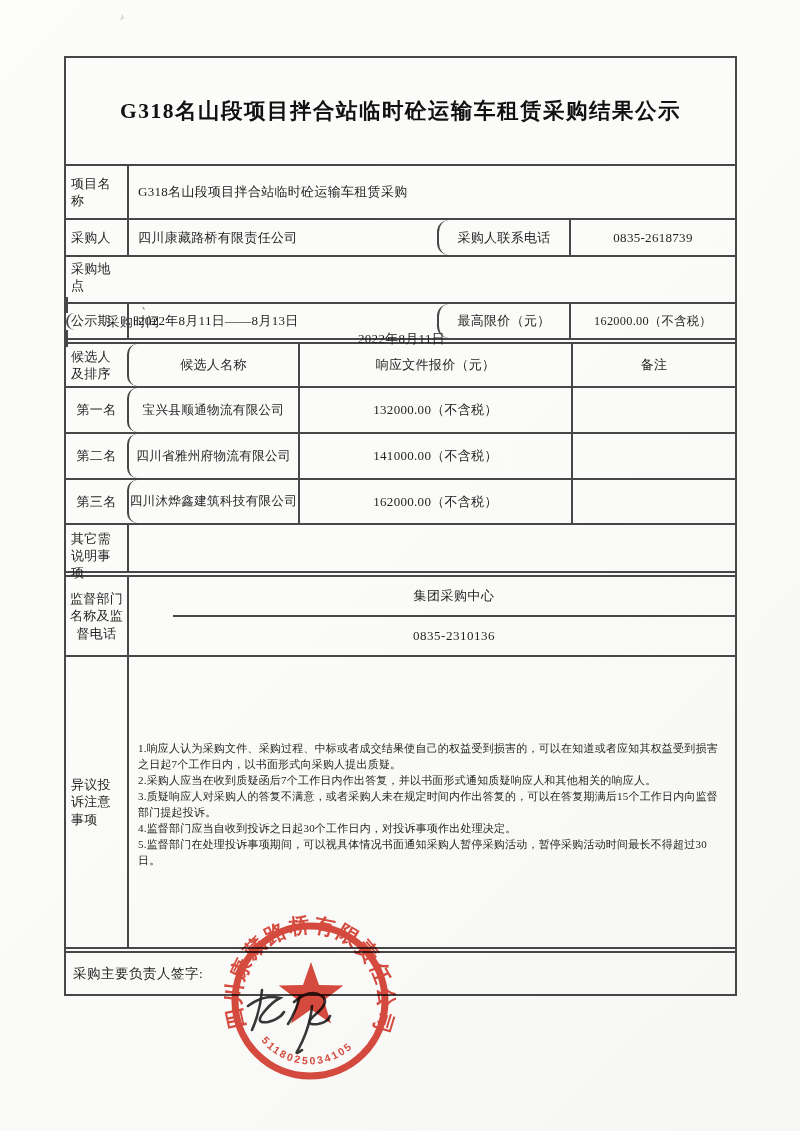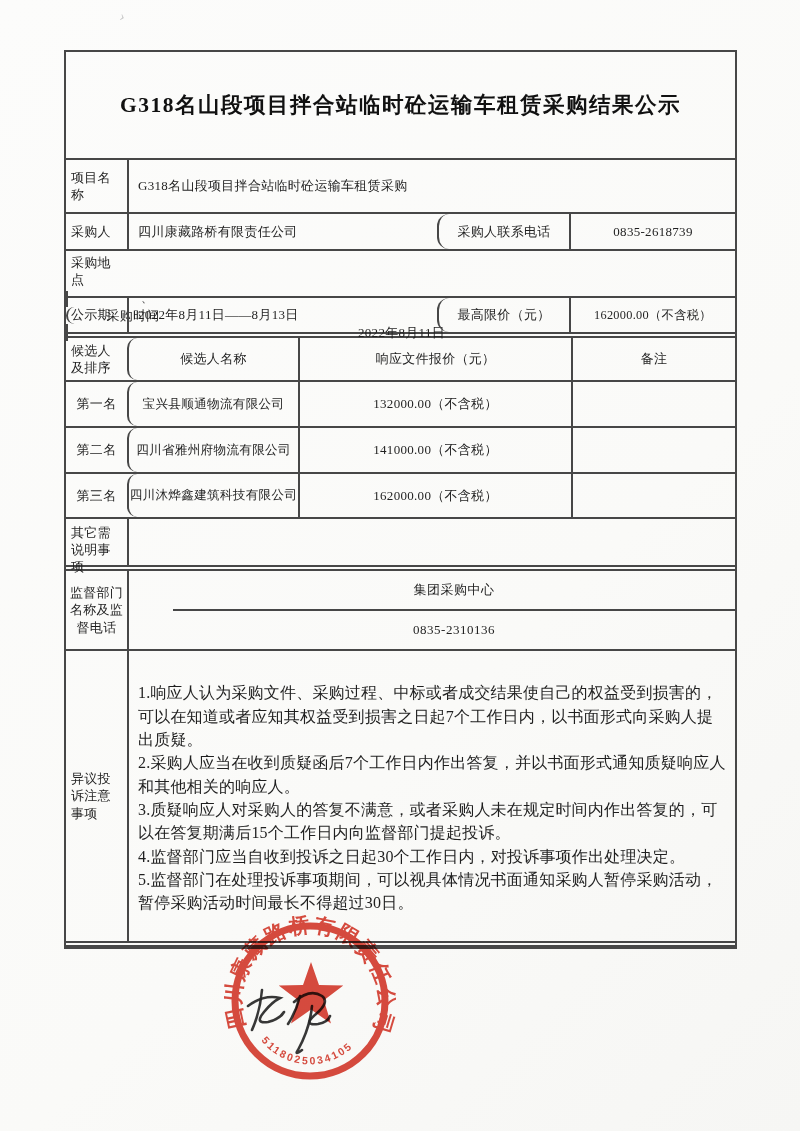--- a/index.html
+++ b/index.html
@@ -14,21 +14,21 @@
     color:var(--ink);
     overflow:hidden;
     position:relative;
   }
   .page{position:absolute;inset:0;}
   .scan-mark{
     position:absolute;left:120px;top:8px;color:#c9c9c9;
     font-size:15px;transform:rotate(18deg);
   }
   .doc-table{
-    position:absolute;left:64px;top:50px;width:673px;
+    position:absolute;left:64px;top:56px;width:673px;
     border:2px solid var(--line);
     box-sizing:border-box;
     background:transparent;
   }
   .row{display:flex;border-top:2px solid var(--line);box-sizing:border-box;}
   .row.first{border-top:none;}
   .row.nbt{border-top:none;}
   .joint{height:2px;border-top:2px solid var(--line);border-bottom:2px solid var(--line);box-sizing:content-box;}
   .cell{
     box-sizing:border-box;display:flex;align-items:center;
@@ -60,21 +60,21 @@
   .r-other{height:48px;justify-content:space-between;}
   .r-sup{height:78px;}
   .sup-right{flex:1;min-width:0;display:flex;flex-direction:column;}
   .sup-cell{flex:1;display:flex;align-items:center;justify-content:center;font-size:13px;letter-spacing:.5px;box-sizing:border-box;margin-left:44px;}
   .sup-cell.bt{border-top:2px solid var(--line);}
   .r-objection{height:292px;}
   .obj-content{
     display:flex;flex-direction:column;justify-content:center;
     padding:8px 8px 4px 9px;
   }
-  .obj-item{font-size:16px;line-height:1.46;letter-spacing:.2px;}
+  .obj-item{font-size:11px;line-height:1.46;letter-spacing:.2px;}
   .r-sign{height:41px;}
   .sign-label{padding-left:7px;font-size:13.5px;letter-spacing:.5px;}
   .stray{margin-left:64px;color:#3a3a3a;font-size:12px;}
   .pen-sig{position:absolute;left:238px;top:972px;width:110px;height:88px;z-index:3;}
   .pen-sig path{fill:none;stroke:#262626;stroke-width:2.6;stroke-linecap:round;opacity:.92;}
   .seal{position:absolute;left:224px;top:915px;width:172px;height:172px;z-index:4;mix-blend-mode:multiply;opacity:.9;}
   .seal-company-text{font-size:21px;font-weight:bold;letter-spacing:2px;font-family:"Liberation Serif",serif;}
   .seal-number-text{font-size:10.5px;font-weight:bold;letter-spacing:2.2px;font-family:"Liberation Sans",sans-serif;}
 </style>
 </head>
@@ -169,20 +169,23 @@
         <div class="obj-item">1.响应人认为采购文件、采购过程、中标或者成交结果使自己的权益受到损害的，可以在知道或者应知其权益受到损害之日起7个工作日内，以书面形式向采购人提出质疑。</div>
         <div class="obj-item">2.采购人应当在收到质疑函后7个工作日内作出答复，并以书面形式通知质疑响应人和其他相关的响应人。</div>
         <div class="obj-item">3.质疑响应人对采购人的答复不满意，或者采购人未在规定时间内作出答复的，可以在答复期满后15个工作日内向监督部门提起投诉。</div>
         <div class="obj-item">4.监督部门应当自收到投诉之日起30个工作日内，对投诉事项作出处理决定。</div>
         <div class="obj-item">5.监督部门在处理投诉事项期间，可以视具体情况书面通知采购人暂停采购活动，暂停采购活动时间最长不得超过30日。</div>
       </div>
     </div>
 
     <div class="joint"></div>
 
+    <div class="row nbt r-sign">
+      <div class="cell grow sign-label">采购主要负责人签字:</div>
+    </div>
 
   </div>
 
   <svg class="pen-sig" viewBox="0 0 110 88">
     <path d="M10 34 Q26 22 42 26 Q34 30 26 40 Q16 52 30 50 Q42 47 46 40"></path>
     <path d="M24 18 Q22 40 14 58"></path>
     <path d="M62 24 Q58 40 50 52"></path>
     <path d="M56 30 Q72 16 84 24 Q92 30 78 42 Q64 54 80 52 Q90 50 92 44"></path>
     <path d="M74 34 Q72 56 60 78 Q56 84 64 78"></path>
   </svg>

